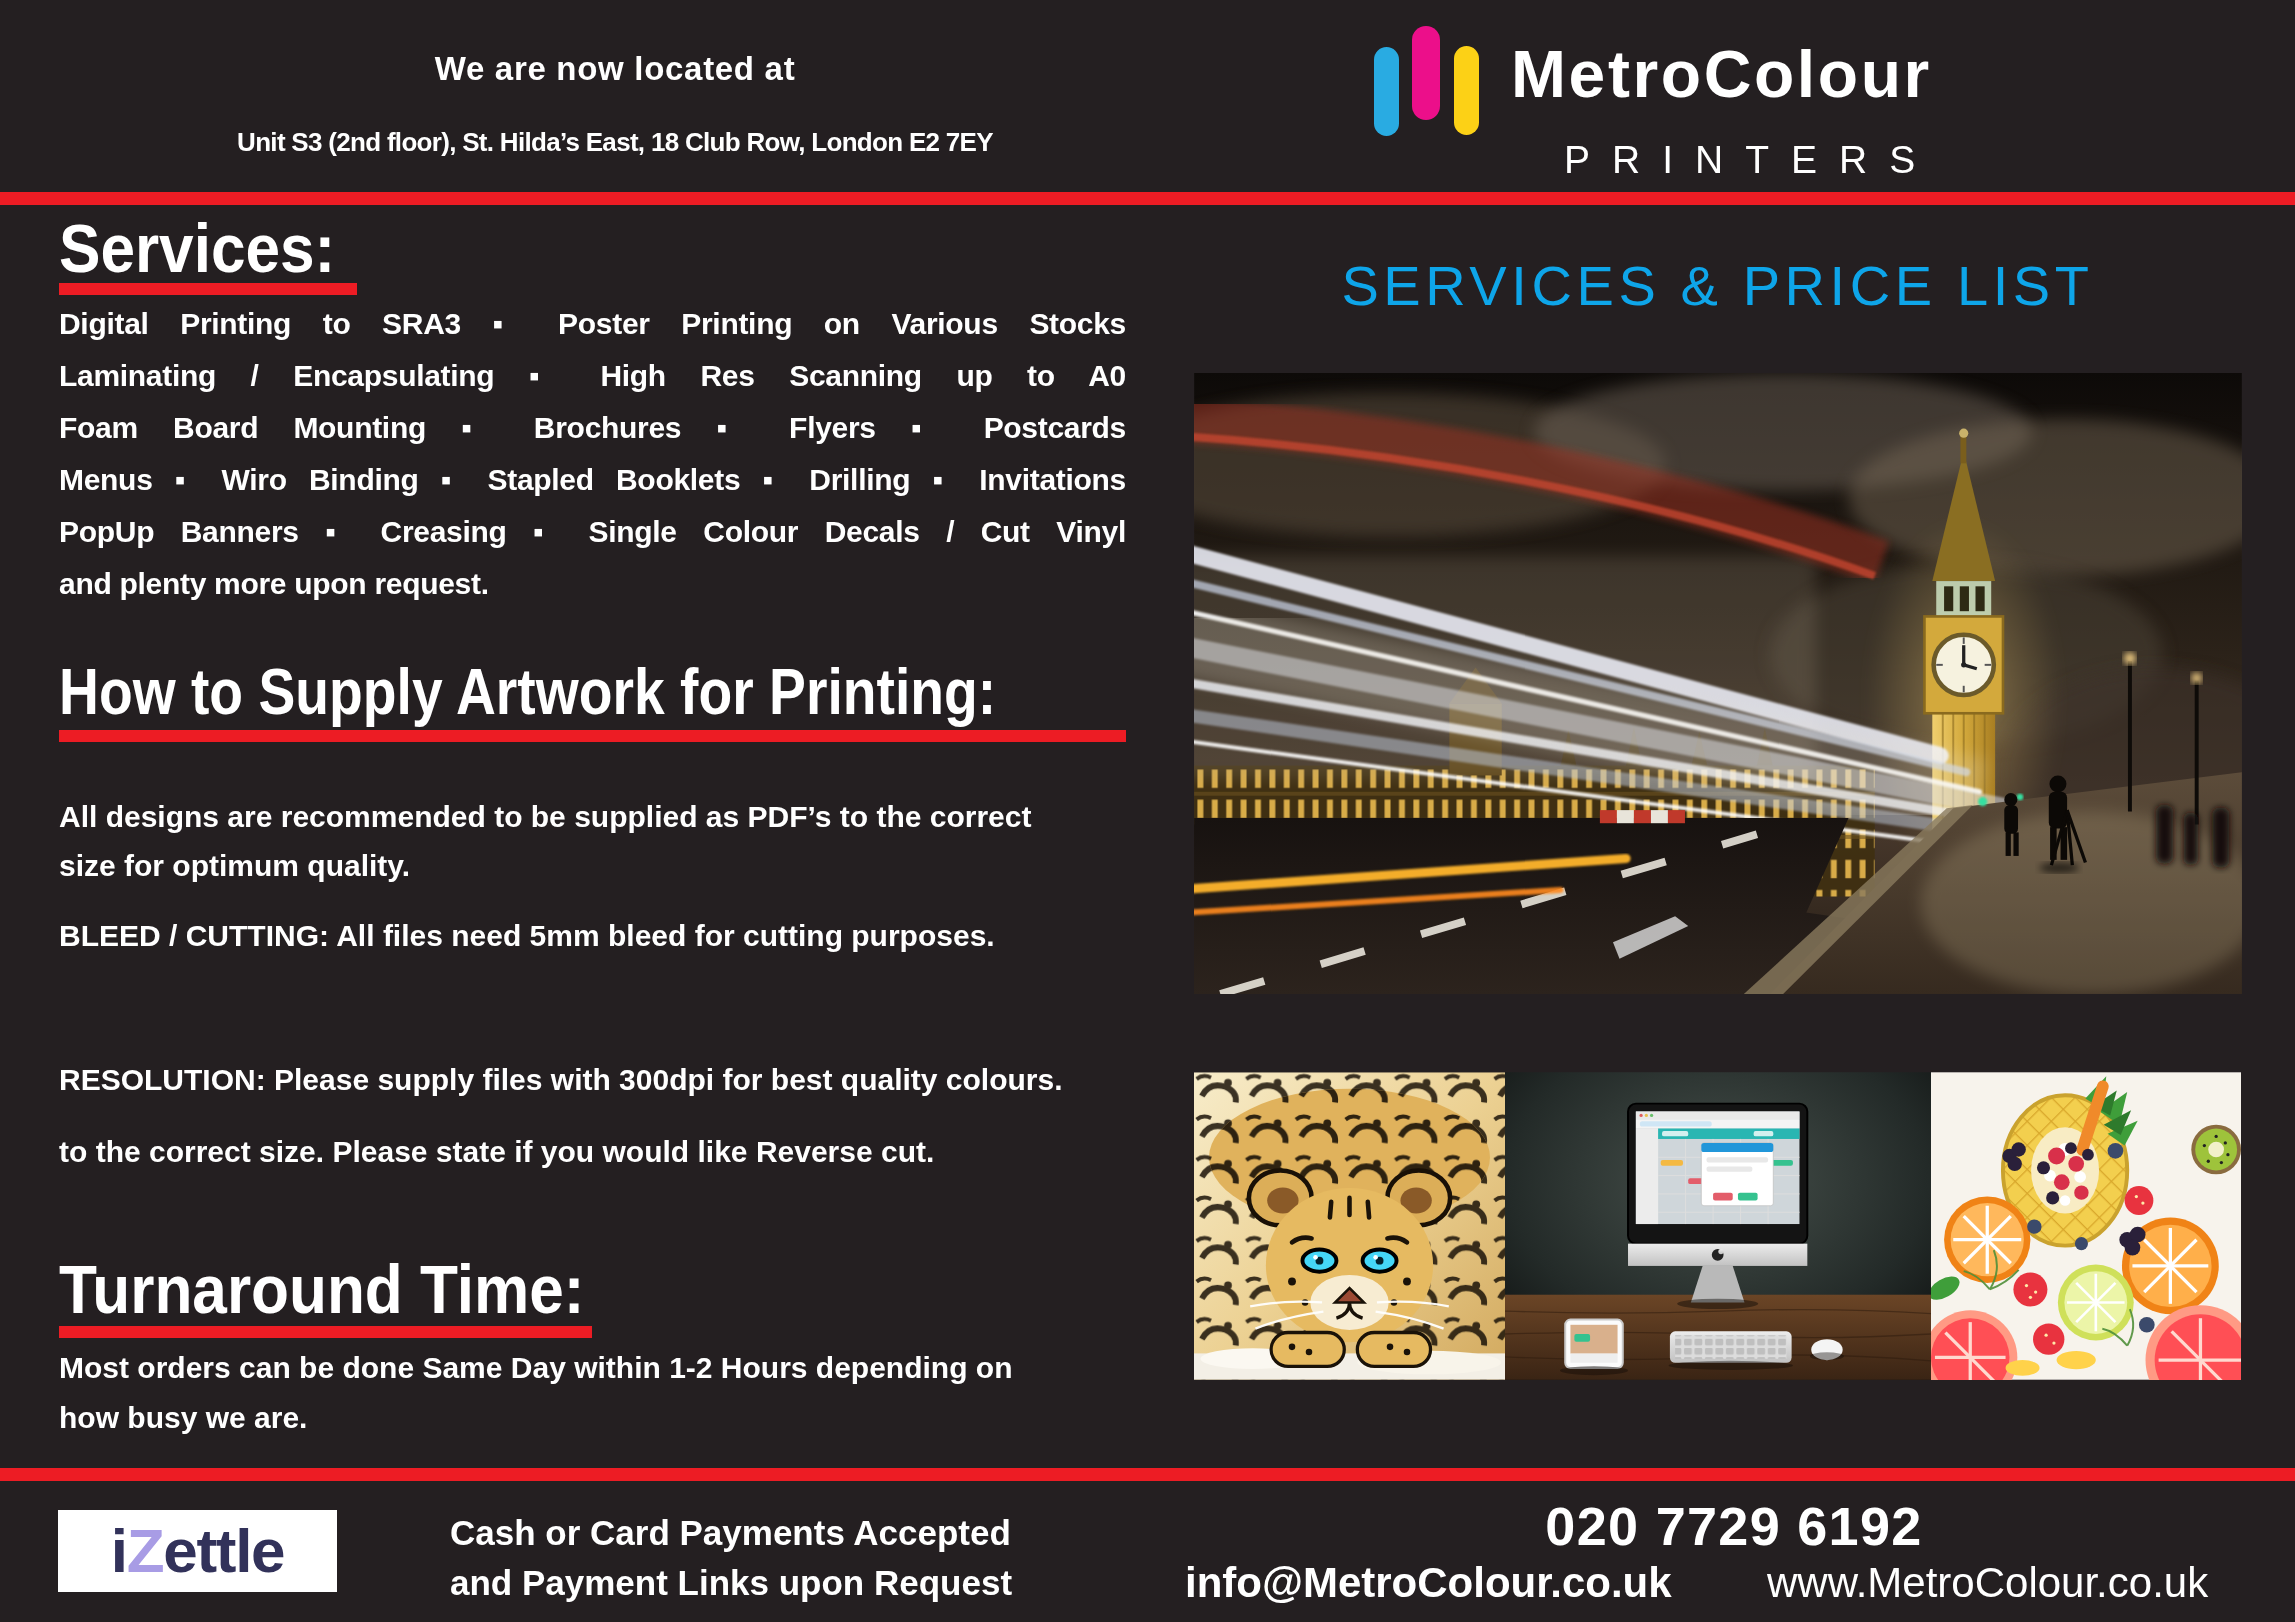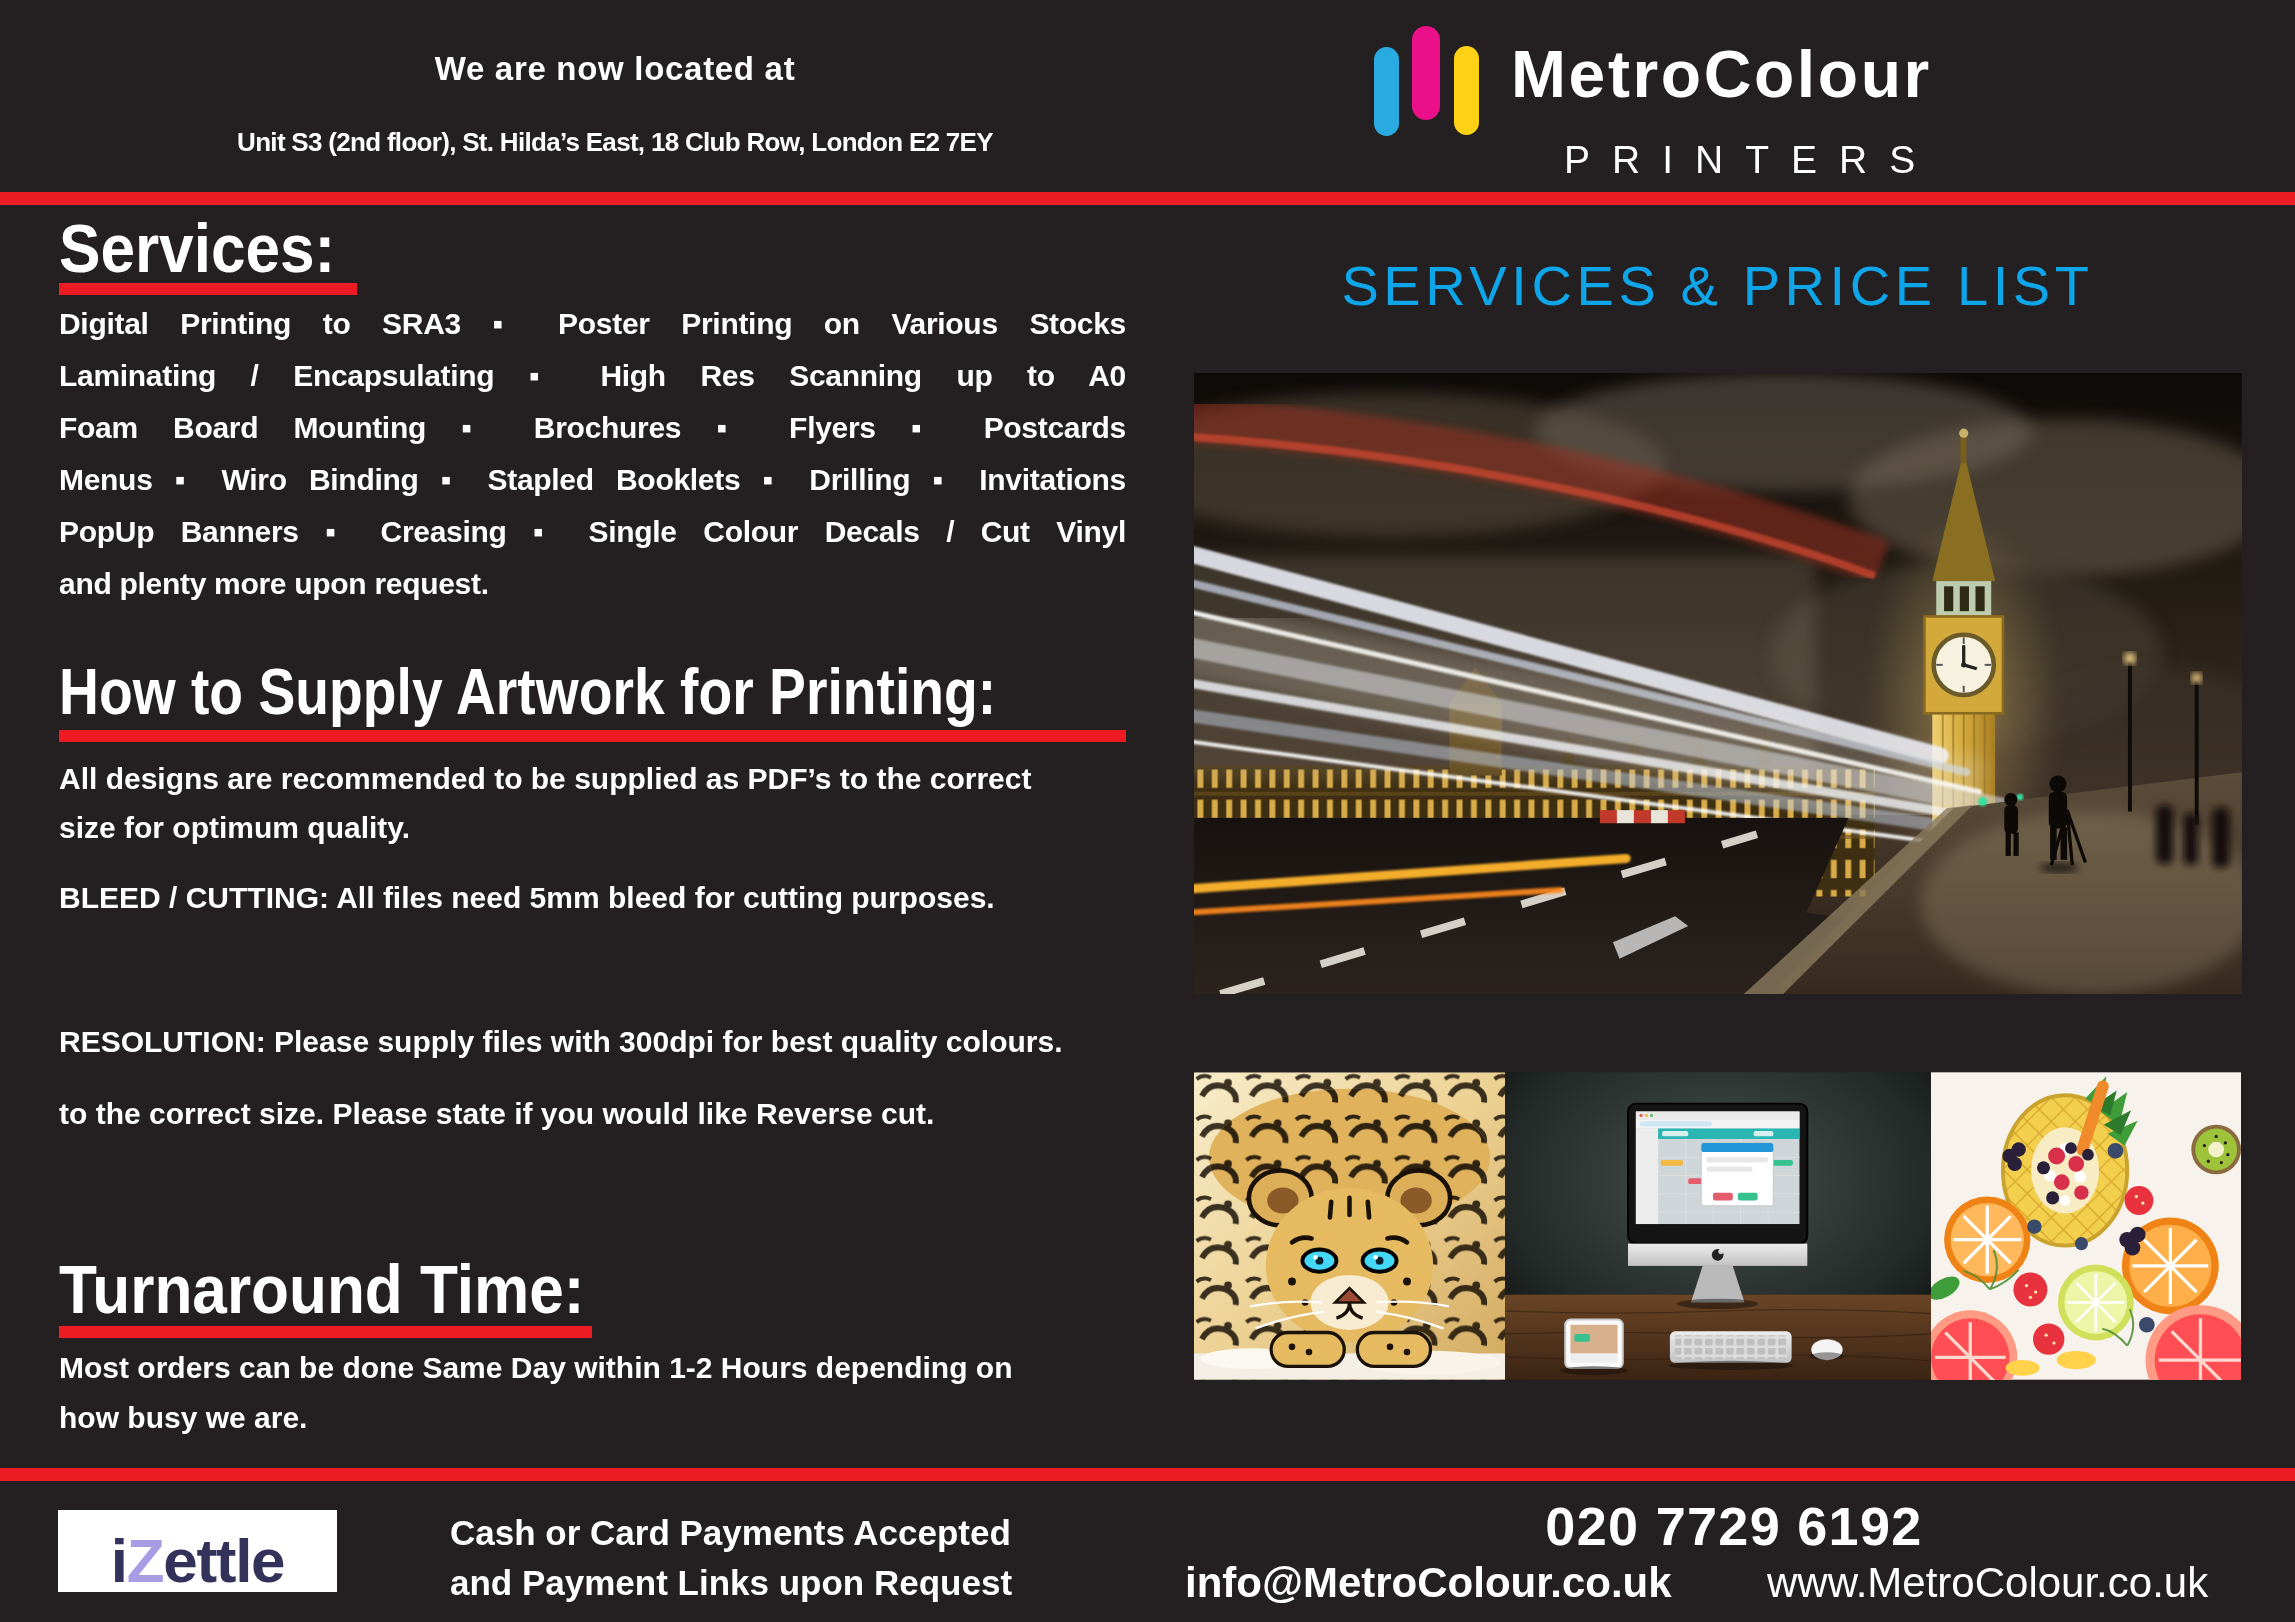--- a/index.html
+++ b/index.html
@@ -28,41 +28,41 @@
   .big-heading { position:absolute; left:59px; font-weight:bold; line-height:1.05; transform-origin:left top; white-space:nowrap; }
   .h-services   { top:213px;  font-size:69px; transform:scaleX(.90); }
   .h-howto      { top:658px; font-size:65px; transform:scaleX(.85); }
   .h-turnaround { top:1254px; font-size:69px; transform:scaleX(.90); }
 
   .services-par { position:absolute; left:59px; top:298px; width:1067px;
     font-size:30px; font-weight:bold; line-height:52px; letter-spacing:-0.3px; }
   .jline { text-align:justify; text-align-last:justify; }
   .lline { text-align:left; }
 
-  .para { position:absolute; left:59px; width:1073px; font-size:30px; font-weight:bold; line-height:48px; }
+  .para { position:absolute; left:59px; width:1073px; font-size:30px; font-weight:bold; line-height:48px;margin-top:38px; }
   .p-all   { top:754px; line-height:49px; }
   .p-bleed { top:874px; }
   .p-col   { top:946px; }
   .p-res   { top:1018px; }
   .p-dec   { top:1090px; line-height:47px; }
   .turn-par { position:absolute; left:59px; top:1343px; width:1073px; font-size:30px; font-weight:bold; line-height:50px; }
 
   
   .right-title { position:absolute; left:1194px; top:253px; width:1047px; text-align:center;
     font-size:56px; font-weight:100; letter-spacing:4.6px; color:#0ea5e9; }
   .photo { position:absolute; overflow:hidden; }
   .photo svg { display:block; width:100%; height:100%; }
   .ph-main    { left:1194px; top:373px;  width:1048px; height:621px; }
   .ph-leopard { left:1194px; top:1072px; width:311px;  height:308px; }
   .ph-imac    { left:1505px; top:1072px; width:426px;  height:308px; }
   .ph-fruit   { left:1931px; top:1072px; width:310px;  height:308px; }
 
   
   .izettle-box { position:absolute; left:58px; top:1510px; width:279px; height:82px; background:#fff;
-    display:flex; align-items:flex-end; justify-content:center; }
+    display:flex; align-items:center; justify-content:center; }
   .izettle-text { font-size:62px; font-weight:bold; letter-spacing:-1.3px; color:#32325a; line-height:1; }
   .izettle-text .z { color:#a89ce5; }
   .payments { position:absolute; left:450px; top:1508px; font-size:35px; font-weight:bold; line-height:50px; }
   .phone { position:absolute; left:1374px; top:1495px; width:720px; text-align:center;
     font-size:54px; font-weight:bold; letter-spacing:1.3px; }
   .email { position:absolute; left:1185px; top:1559px; font-size:42px; font-weight:bold; }
   .www   { position:absolute; left:1767px; top:1559px; font-size:42px; font-weight:normal; }
 </style>
 </head>
 <body>

